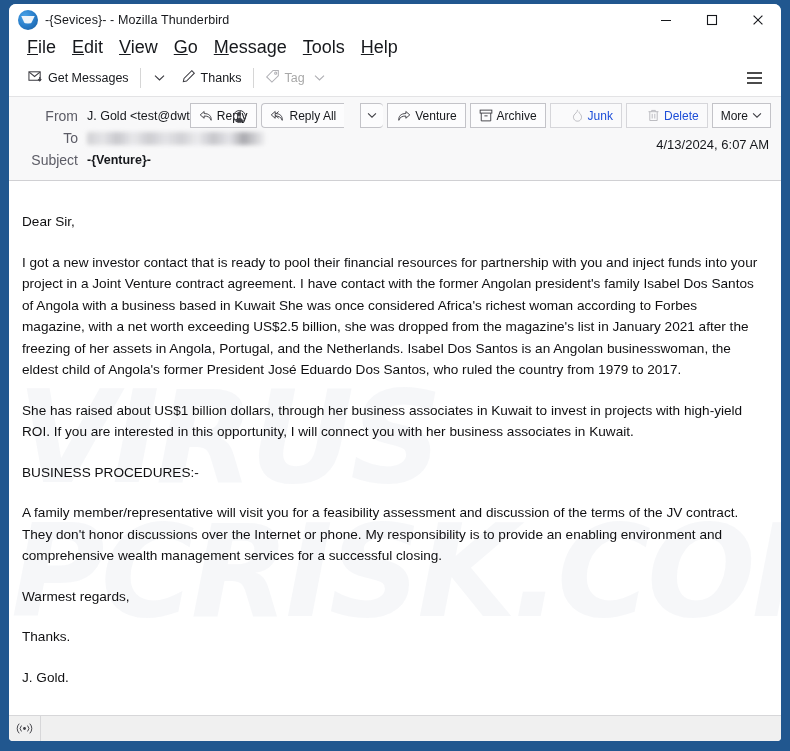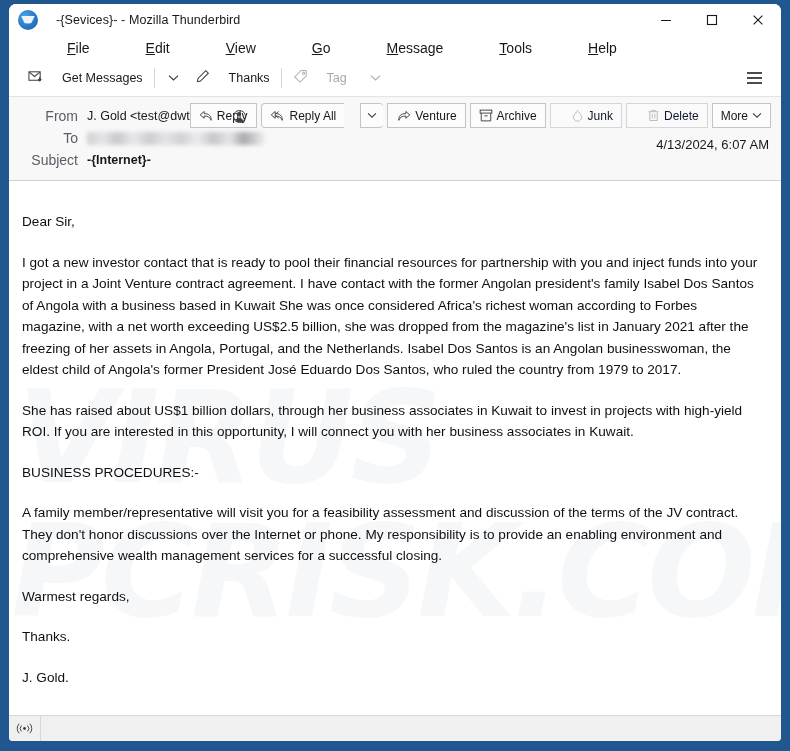--- a/index.html
+++ b/index.html
@@ -25,21 +25,20 @@
     flex-direction: column;
   }
 
   
   .titlebar {
     height: 31px;
     background: #ffffff;
     display: flex;
     align-items: center;
     flex: none;
-    gap: 11px;
   }
   .tb-logo {
     width: 20px; height: 20px;
     margin-left: 9px; margin-right: 7px;
     border-radius: 50%;
     background: radial-gradient(circle at 35% 32%, #4aa3e8 0%, #2a7fcb 48%, #17599c 100%);
     position: relative;
     flex: none;
   }
   .tb-logo::after {
@@ -68,39 +67,38 @@
   
   .menubar {
     height: 25px;
     background: #ffffff;
     display: flex;
     align-items: center;
     padding-left: 10px;
     flex: none;
   }
   .menu-item {
-    font-size: 14px;
+    font-size: 18px;
     color: #16181c;
     padding: 3px 8px;
     white-space: nowrap;
-    margin-left: 40px;
   }
   .menu-item u { text-decoration: underline; text-underline-offset: 1px; }
 
   
   .maintoolbar {
     height: 36px;
     background: #ffffff;
     display: flex;
     align-items: center;
     padding-left: 12px;
     flex: none;
   }
   .mt-btn {
-    display: flex; align-items: center; gap: 19px;
+    display: flex; align-items: center; gap: 5px;
     font-size: 12.5px; color: #16181c;
     padding: 4px 7px;
     border-radius: 4px;
     white-space: nowrap;
   }
   .mt-btn.disabled { color: #a8a8a8; }
   .mt-sep { width: 1px; height: 20px; background: #d6d6d6; margin: 0 4px; }
   .mt-caret { padding: 4px 9px; display: flex; align-items: center; }
   .hamburger {
     margin-left: auto; margin-right: 14px;
@@ -166,21 +164,21 @@
   }
   .act-btn {
     display: flex; align-items: center; gap: 4px;
     height: 25px; padding: 0 8px;
     border: 1px solid #c3c3c8;
     border-radius: 0;
     background: #fcfcfd;
     font-size: 12px; color: #16181c;
     white-space: nowrap;
   }
-  .act-btn.disabled { color: #0f172a; border-color: #d6d6da; background: #fafafb; padding-left: 20px; }
+  .act-btn.disabled { color: #1d4ed8; border-color: #d6d6da; background: #fafafb; padding-left: 20px; }
   .act-group { display: flex; align-items: center; gap: 16px; }
   .act-group .act-btn { border-radius: 4px 0 0 4px; border-right: none; }
   .act-group .act-caret {
     border-radius: 0 4px 4px 0;
     padding: 0 6px;
   }
   .act-btn svg { display: block; }
   .msg-date {
     position: absolute; right: 12px; top: 40px;
     font-size: 13px; color: #16181c;
@@ -414,21 +412,21 @@
     <div class="hdr-row">
       <div class="hdr-label">To</div>
       <div class="hdr-value">
         <span class="redacted"></span>
       </div>
     </div>
 
 
     <div class="hdr-row">
       <div class="hdr-label">Subject</div>
-      <div class="hdr-value bold">-{Internet}-</div>
+      <div class="hdr-value bold">-{Venture}-</div>
     </div>
   </div>
 
   <div class="bodypane">
     <div class="watermark">
       <span class="wm1">VIRUS</span>
       <span class="wm2">PCRISK.COM</span>
     </div>
     <div class="bodytext">
       <p>Dear Sir,</p>

